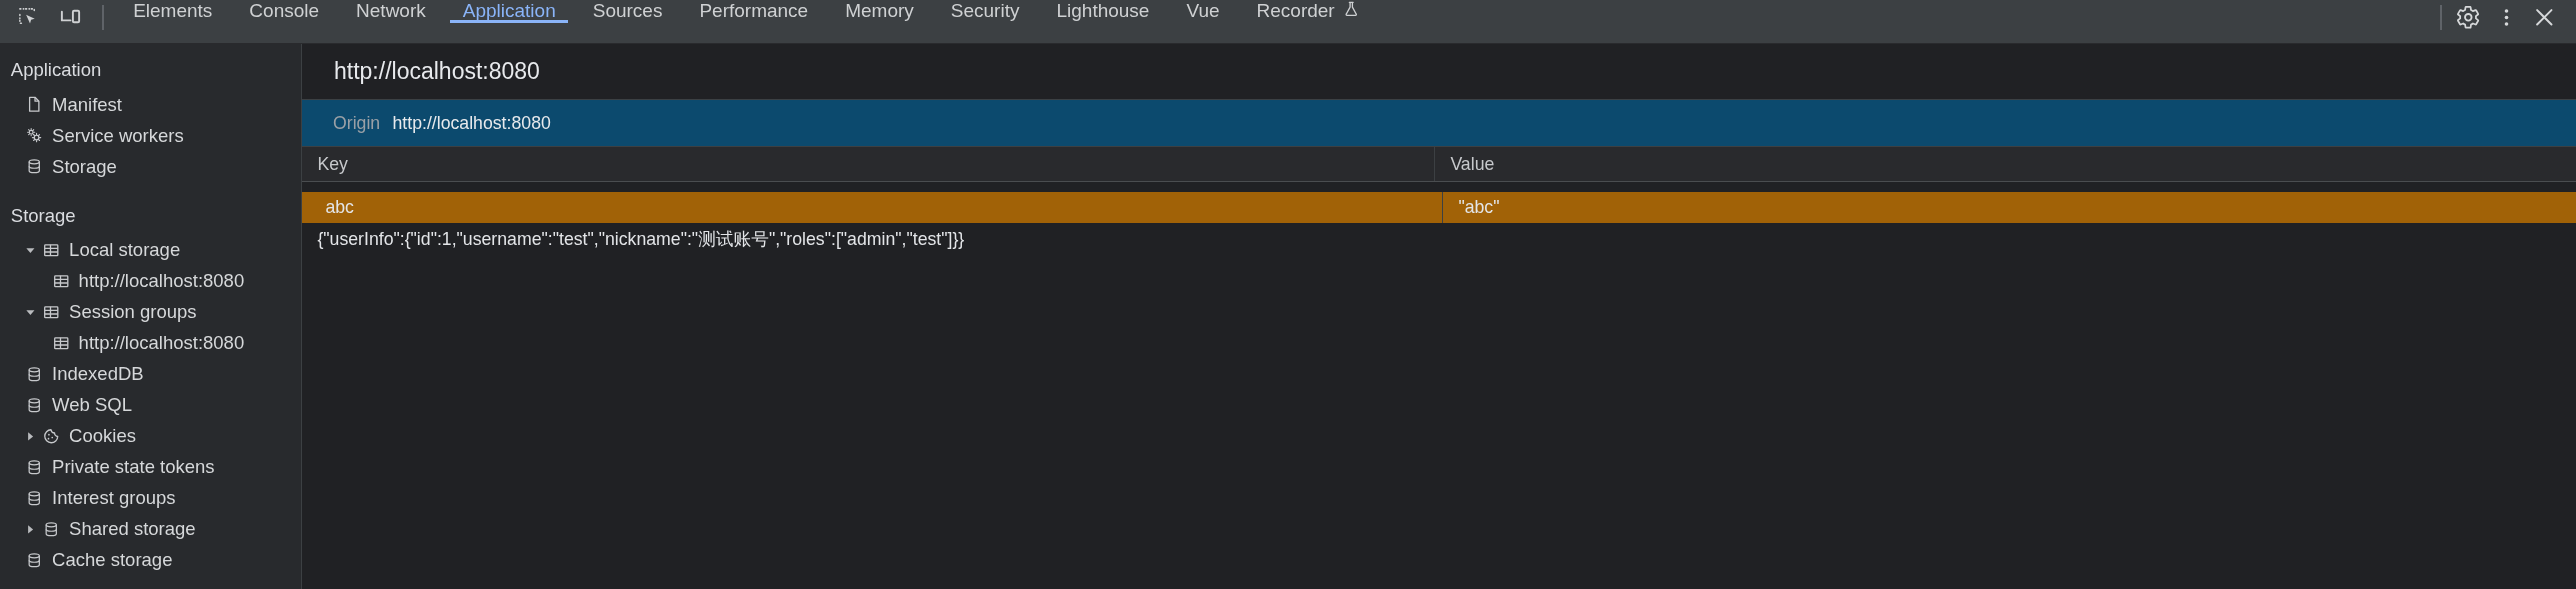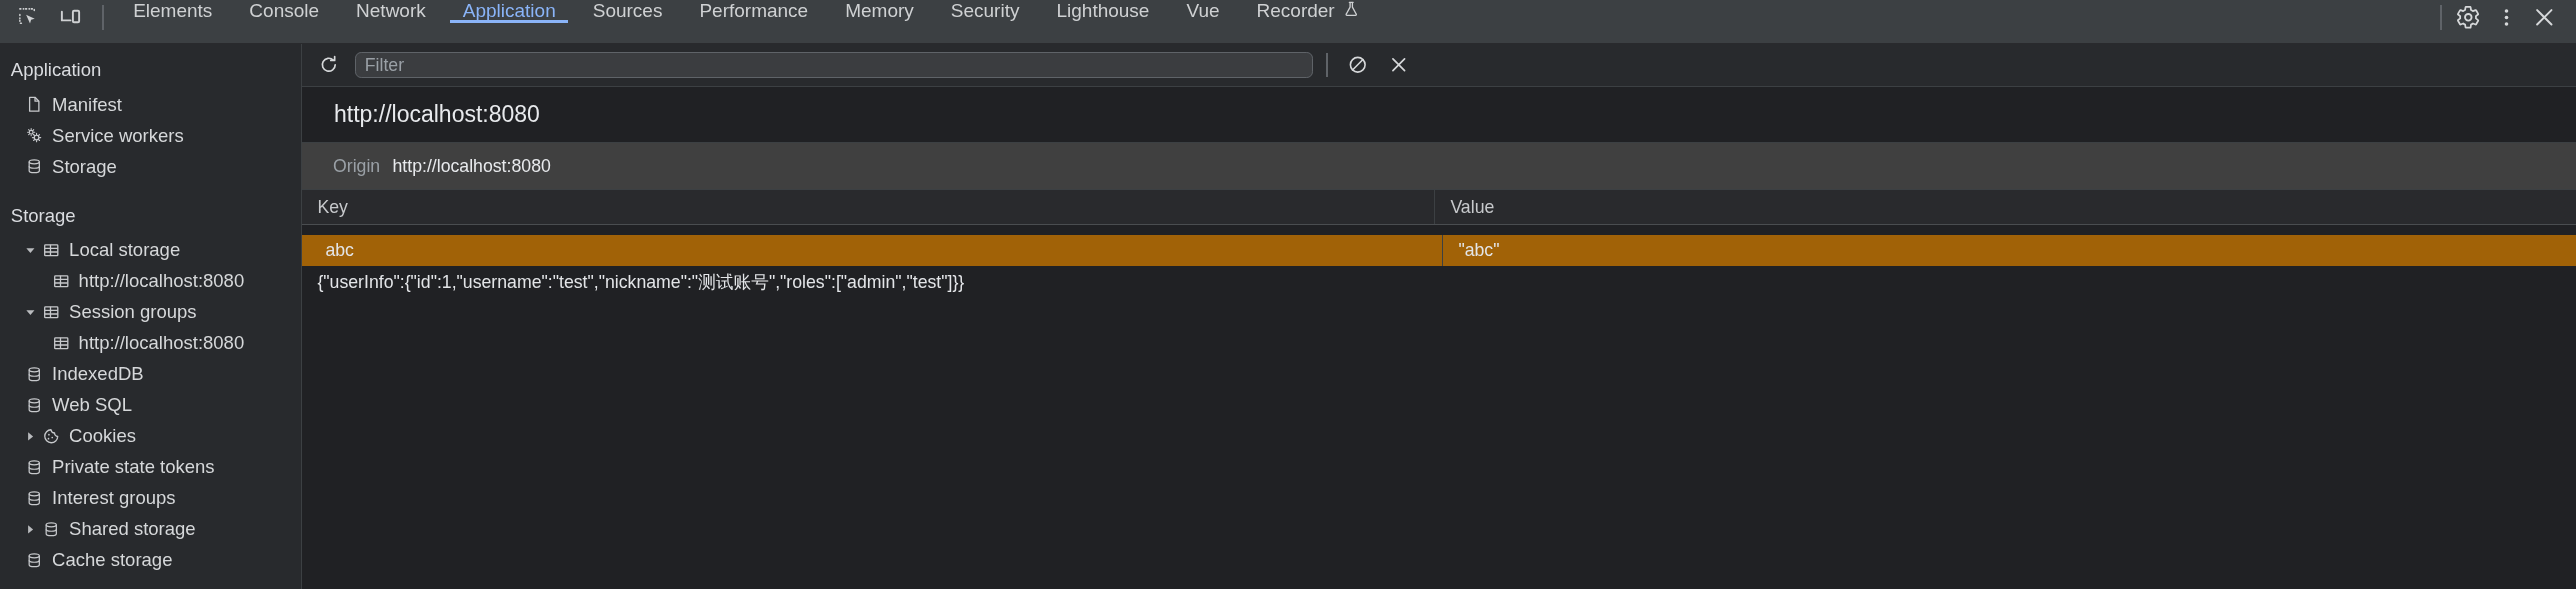--- a/index.html
+++ b/index.html
@@ -204,21 +204,21 @@
     background: #202124;
   }
   .origin-row {
     height: 46px;
     min-height: 46px;
     display: flex;
     align-items: center;
     gap: 12.3px;
     padding-left: 31px;
     border-bottom: 1.5px solid #3c4043;
-    background: #404040;
+    background: #0c4a6e;
   }
   .origin-label { font-size: 17.7px; color: #9aa0a6; }
   .origin-value { font-size: 17.7px; color: #e8eaed; }
 
   
   .kv-table {
     flex: 1 1 auto;
     display: flex;
     flex-direction: column;
     min-height: 0;
@@ -526,41 +526,20 @@
             <path d="M5.4 6.2v11.6c0 1.44 2.96 2.6 6.6 2.6s6.6-1.16 6.6-2.6V6.2" stroke="#c7c9cc" stroke-width="1.6"></path>
             <path d="M5.4 12c0 1.44 2.96 2.6 6.6 2.6s6.6-1.16 6.6-2.6" stroke="#c7c9cc" stroke-width="1.6"></path>
           </svg>
         </span>
         <span class="lbl">Cache storage</span>
       </div>
     </div>
 
     <div class="main">
 
-      <div class="filterbar">
-        <div class="fb-btn">
-          <svg width="21.5" height="21.5" viewBox="0 0 24 24" fill="none">
-            <path d="M19.2 12a7.2 7.2 0 1 1-2.2-5.2" stroke="#d6d8da" stroke-width="1.9" stroke-linecap="round"></path>
-            <path d="M18.6 2.9v4.3h-4.3" stroke="#d6d8da" stroke-width="1.9" stroke-linecap="round" stroke-linejoin="round"></path>
-          </svg>
-        </div>
-        <input class="filter-input" type="text" placeholder="Filter" style="">
-        <div class="fb-sep"></div>
-        <div class="fb-btn">
-          <svg width="21.5" height="21.5" viewBox="0 0 24 24" fill="none">
-            <circle cx="12" cy="12" r="8.2" stroke="#d6d8da" stroke-width="1.8"></circle>
-            <path d="M6.2 17.8L17.8 6.2" stroke="#d6d8da" stroke-width="1.8" stroke-linecap="round"></path>
-          </svg>
-        </div>
-        <div class="fb-btn">
-          <svg width="21.5" height="21.5" viewBox="0 0 24 24">
-            <path d="M5.5 5.5l13 13M18.5 5.5l-13 13" stroke="#d6d8da" stroke-width="1.9" stroke-linecap="round"></path>
-          </svg>
-        </div>
-      </div>
 
       <div class="url-header">http://localhost:8080</div>
 
       <div class="origin-row">
         <span class="origin-label">Origin</span>
         <span class="origin-value">http://localhost:8080</span>
       </div>
 
       <div class="kv-table">
         <div class="kv-head">

